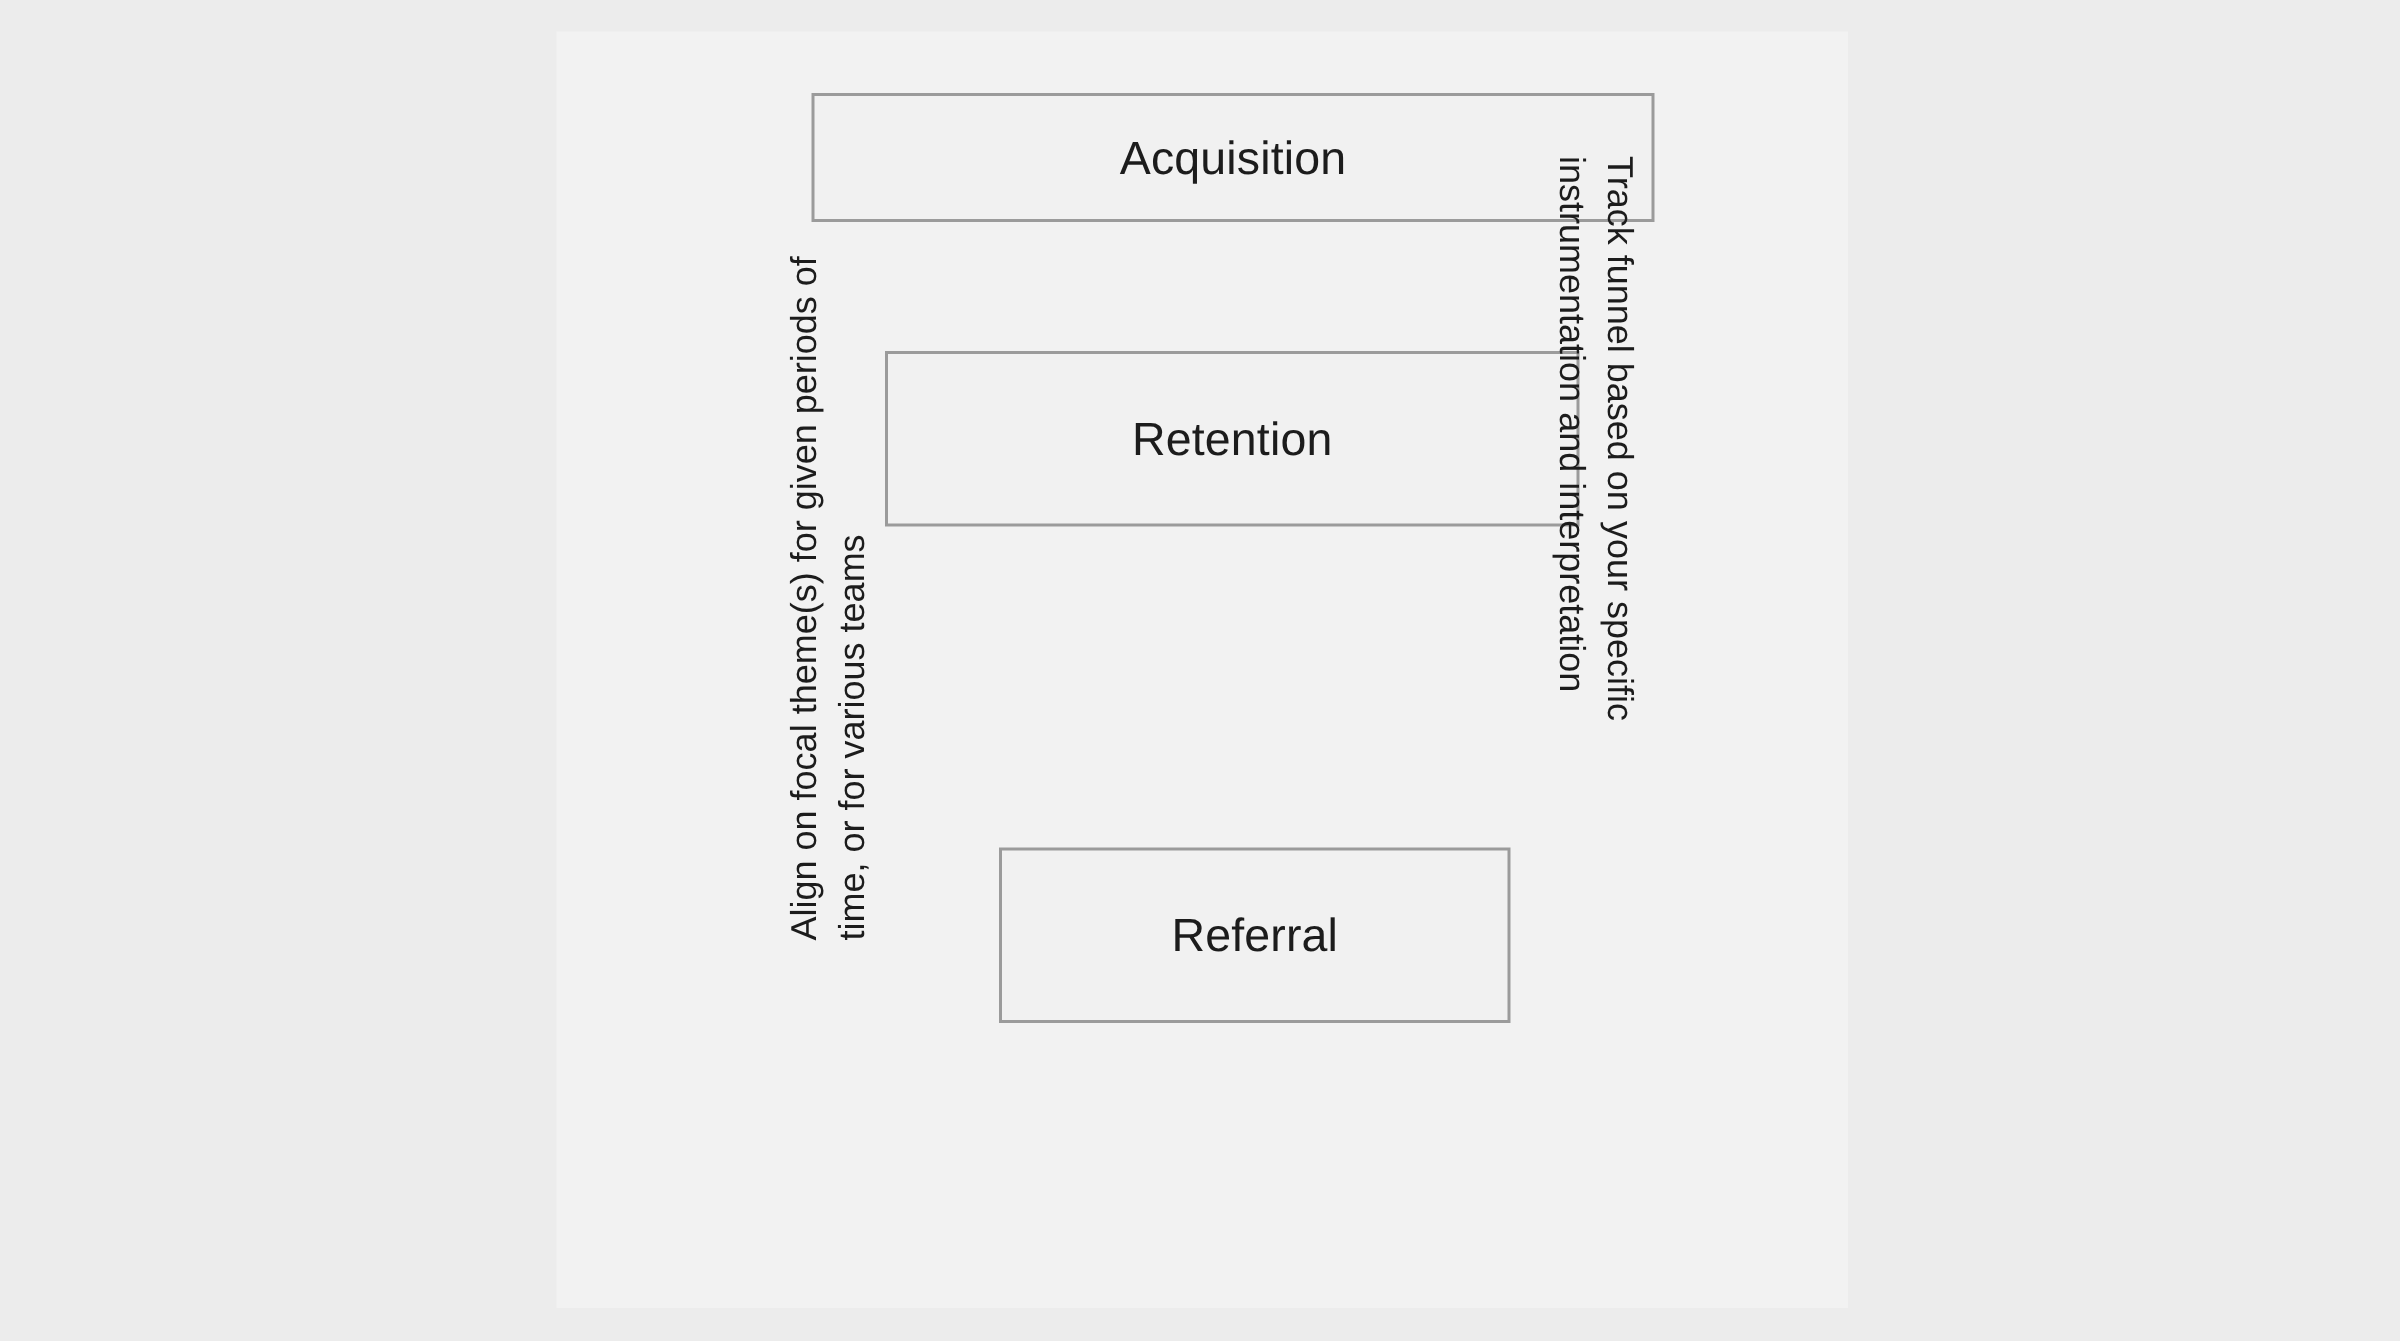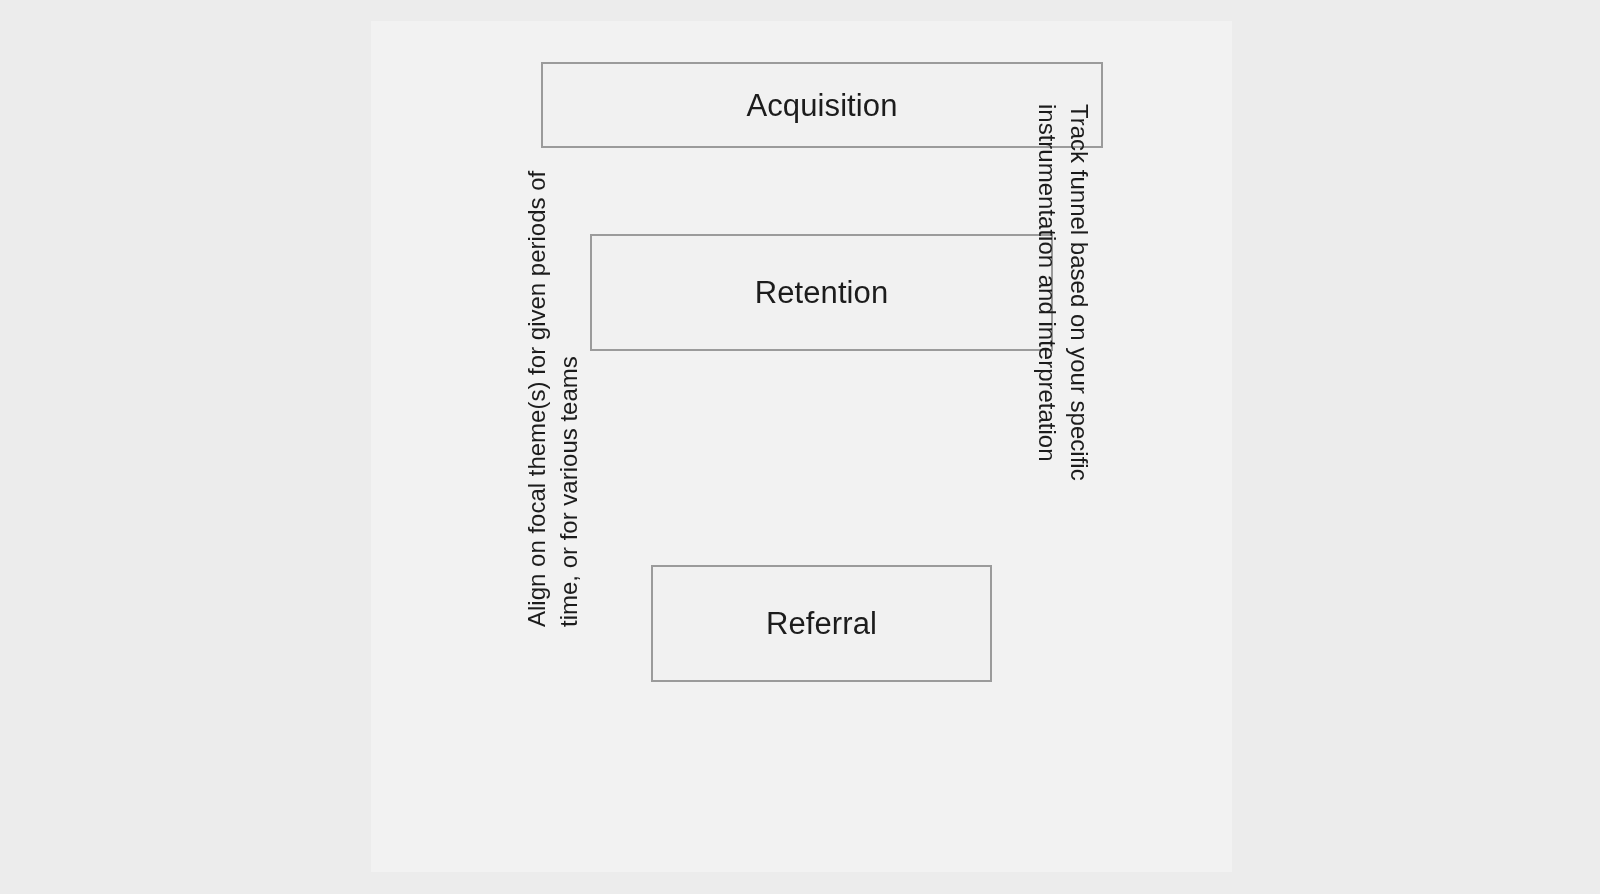--- a/index.html
+++ b/index.html
@@ -48,21 +48,21 @@
     line-height: 1;
     color: #1c1c1c;
     letter-spacing: 0.1px;
     white-space: nowrap;
   }
 
   
   .stage-acquisition { left: 170px; top: 41px;  width: 562px; height: 86px; text-align: right; }
   .stage-activation  { left: 219px; top: 213px; width: 463px; height: 117px; }
   .stage-retention   { left: 250px; top: 383px; width: 401px; height: 117px; }
-  .stage-referral    { left: 280px; top: 544px; width: 341px; height: 117px; text-align: right; }
+  .stage-referral    { left: 295px; top: 544px; width: 341px; height: 117px; text-align: right; }
   .stage-revenue     { left: 170px; top: 712px; width: 562px; height: 86px; }
 
   
   .side-note {
     position: absolute;
     color: #1c1c1c;
     font-size: 24px;
     line-height: 1.32;
   }
 

